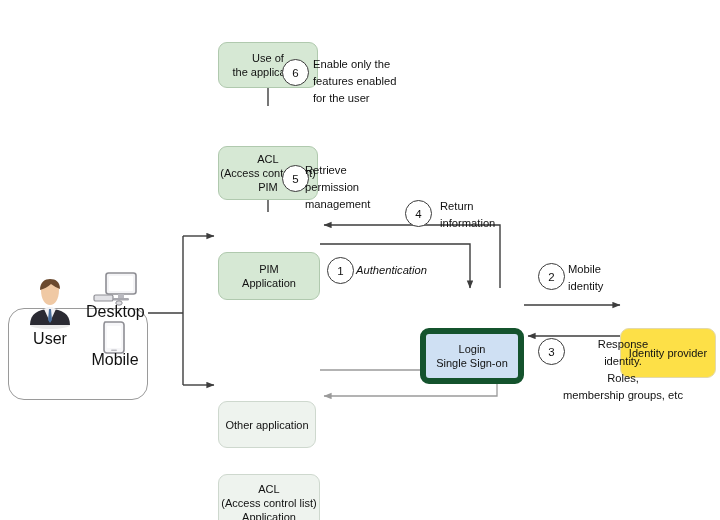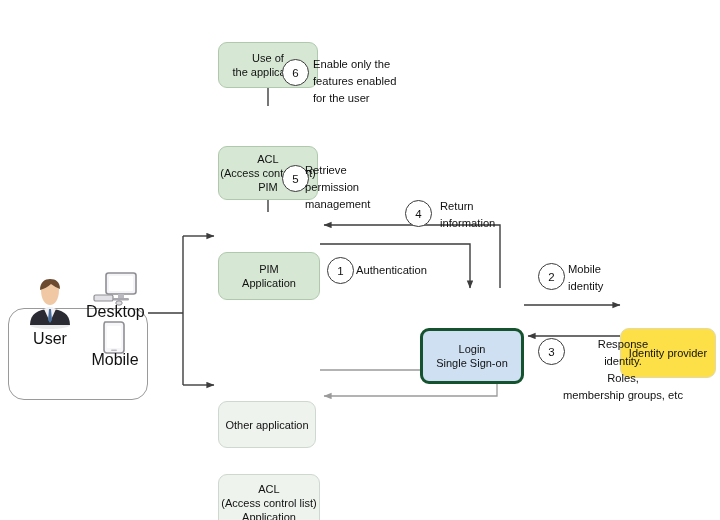--- a/index.html
+++ b/index.html
@@ -21,21 +21,21 @@
     border-radius:9px;
     font-size:11px;
     line-height:14px;
     color:#111111;
     white-space:pre-line;
     z-index:3;
     margin-top:40px;
   }
   .green-strong{background:#d6e8d4;border:1px solid #b0c9ae;}
   .green-faint{background:#eef3ee;border:1px solid #ced8ce;}
-  .blue{background:#cfe0f3;border:3px solid #14532d;}
+  .blue{background:#cfe0f3;border:6px solid #14532d;}
   .cream{background:#fde047;border:1px solid #e3d9ad;}
   .plain{background:#ffffff;border:1px solid #9a9a9a;border-radius:16px;}
 
   .badge{
     position:absolute;
     width:25px;height:25px;
     border:1.3px solid #3a3a3a;
     border-radius:50%;
     background:#ffffff;
     display:flex;align-items:center;justify-content:center;
@@ -156,21 +156,21 @@
 <div class="icon-wrap" style="left:101px;top:320px;width:26px;height:34px;">
   <svg viewBox="0 0 26 34" width="26" height="34" xmlns="http://www.w3.org/2000/svg">
     <path d="M4,2 L20,2 C21.6,2 23,3.4 23,5 L23,30 C23,31.6 21.6,33 20,33 L6,33 C4.4,33 3,31.6 3,30 L3,5 C3,3.4 3.2,2.6 4,2 Z" fill="#f7f7f9" stroke="#8e8e94" stroke-width="1.6"></path>
     <rect x="6" y="6" width="14" height="22" rx="1" fill="#ffffff"></rect>
     <rect x="10" y="29.5" width="6" height="1.6" rx="0.8" fill="#bdbdc3"></rect>
   </svg>
 </div>
 <div class="devlbl" style="left:86px;top:351px;width:58px;">Mobile</div>
 
 <div class="badge" style="left:327px;top:257px;">1</div>
-<div class="lbl left" style="left:356px;top:262px;width:100px;">Authentication</div>
+<div class="lbl left" style="left:356px;top:262px;width:100px;font-style:italic;">Authentication</div>
 
 <div class="badge" style="left:538px;top:263px;">2</div>
 <div class="lbl left" style="left:568px;top:261px;width:90px;">Mobile
 identity</div>
 
 <div class="badge" style="left:538px;top:338px;">3</div>
 <div class="lbl center" style="left:528px;top:336px;width:190px;">Response
 identity.
 Roles,
 membership groups, etc</div>

